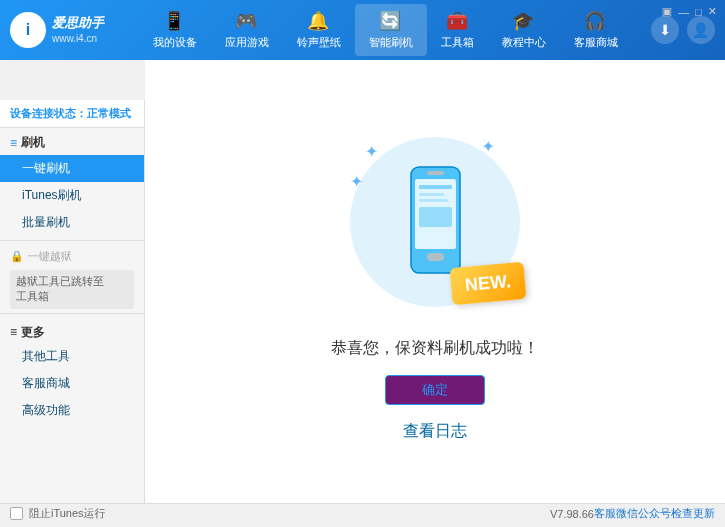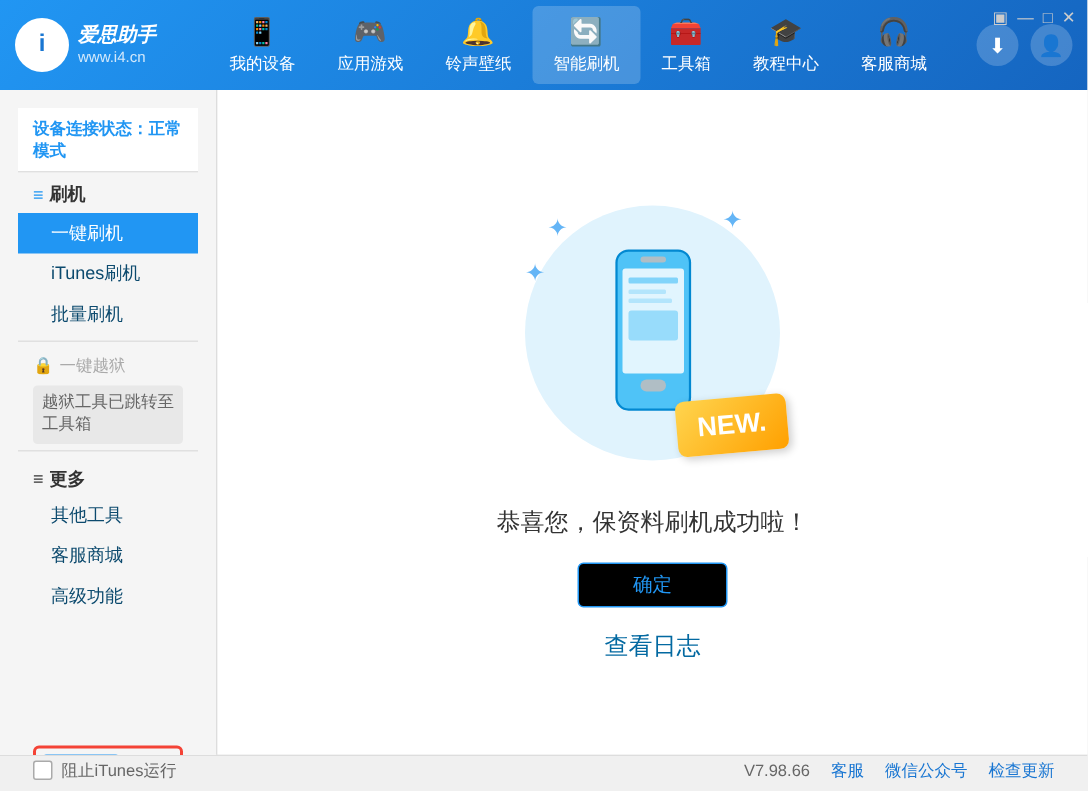--- a/index.html
+++ b/index.html
@@ -60,23 +60,24 @@
     .main-layout {
       display: flex;
       height: calc(527px - 60px - 24px);
     }
 
     
     .sidebar {
       width: 145px;
       background: #f5f5f5;
       border-right: 1px solid #ddd;
-      padding: 12px;
+      padding: 0;
       overflow-y: auto;
       flex-shrink: 0;
+      margin-top: 40px;
     }
     .sidebar-status {
       padding: 6px 10px;
       font-size: 11px;
       color: #666;
       border-bottom: 1px solid #e0e0e0;
       background: #fff;
     }
     .sidebar-status span { color: #2196F3; font-weight: bold; }
     .sidebar-section-header {
@@ -161,44 +162,44 @@
     }
     .sparkle-1 { top: 20px; left: 30px; }
     .sparkle-2 { top: 15px; right: 40px; }
     .sparkle-3 { top: 50px; left: 15px; }
 
     .success-text {
       font-size: 16px; color: #333; font-weight: 500;
     }
     .confirm-btn {
       width: 100px; height: 30px;
-      background: #000000;
+      background: #701a75;
       border: 1px solid #2196F3;
       color: #2196F3;
       border-radius: 4px;
       cursor: pointer;
       font-size: 13px;
     }
     .log-link {
       color: #0369a1; font-size: 16px; cursor: pointer;
     }
 
     
     .status-bar {
       height: 20px;
       background: #f0f0f0;
       border-top: 1px solid #ddd;
       display: flex;
       align-items: center;
-      padding: 0 22px;
+      padding: 0 10px;
       font-size: 11px;
       color: #666;
     }
     .status-bar-left { display: flex; align-items: center; gap: 6px; flex: 1; }
-    .status-bar-right { display: flex; gap: 14px; align-items: center; text-align: center; }
+    .status-bar-right { display: flex; align-items: center; text-align: center; }
     .device-check-row {
       display: flex; align-items: center; gap: 4px;
       margin-bottom: 4px;
     }
     .btn-time {
       background: #fff;
       border: 1px solid #2196F3;
       color: #2196F3;
       font-size: 10px;
       padding: 1px 5px;

